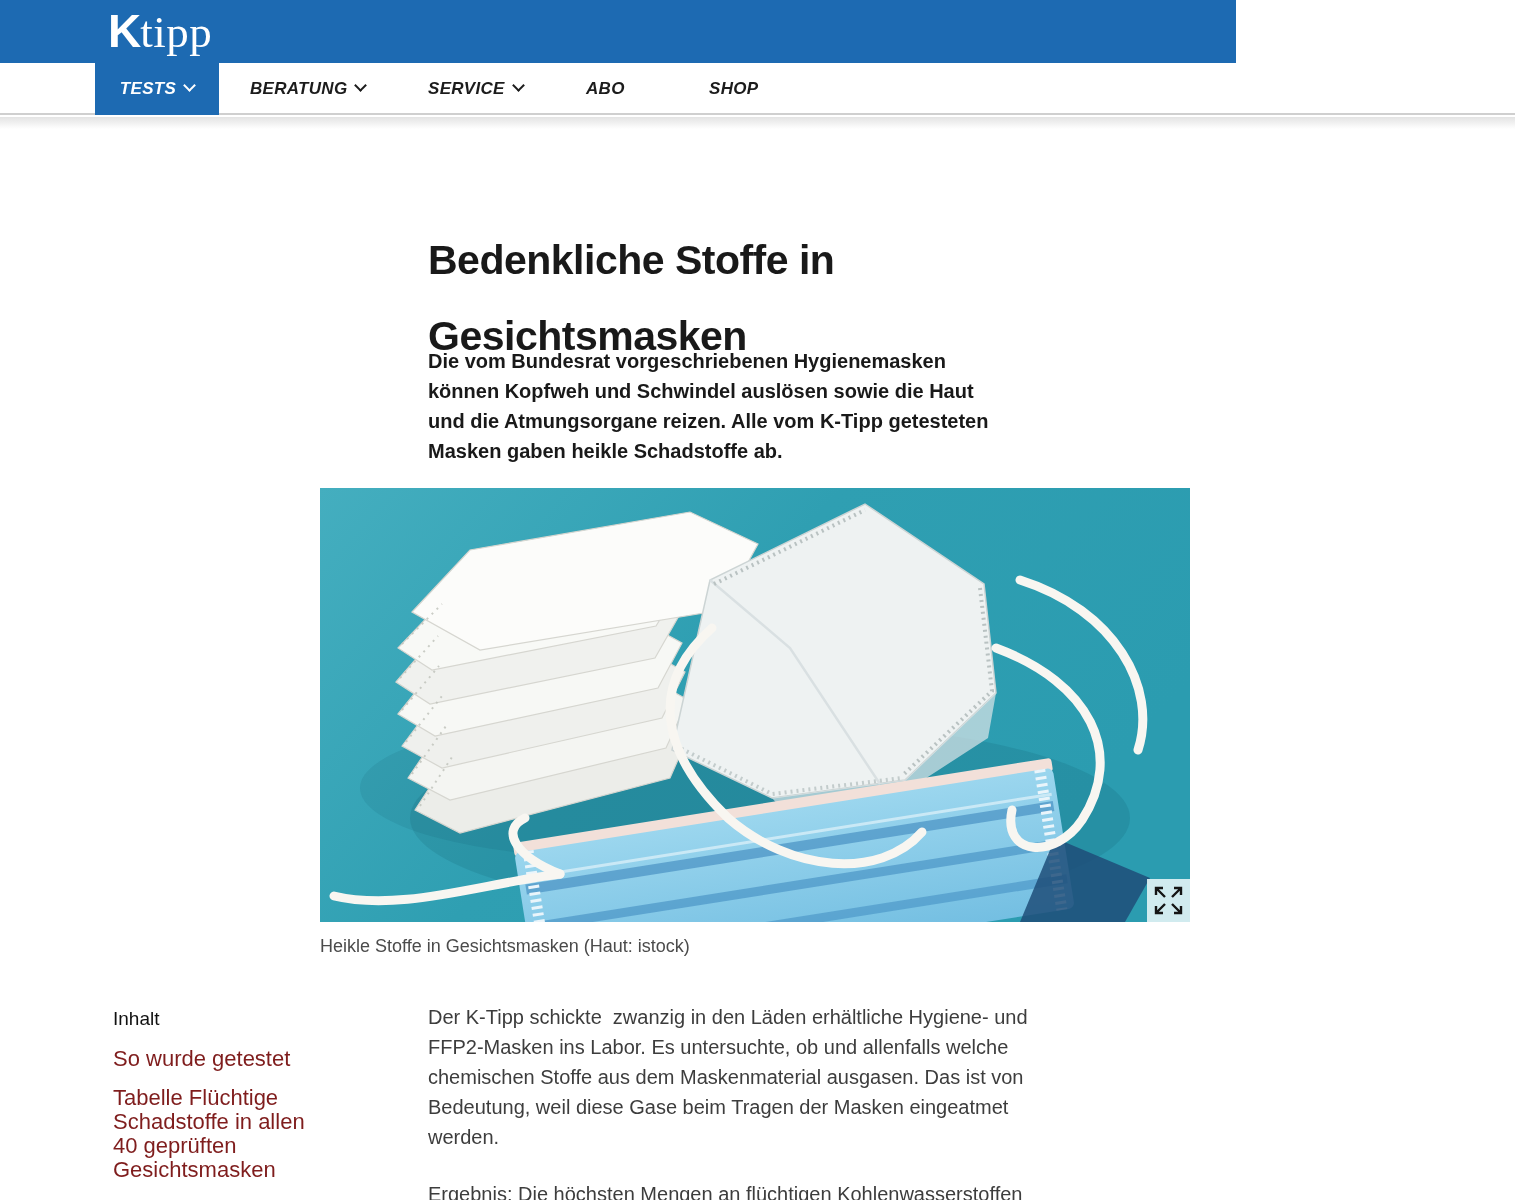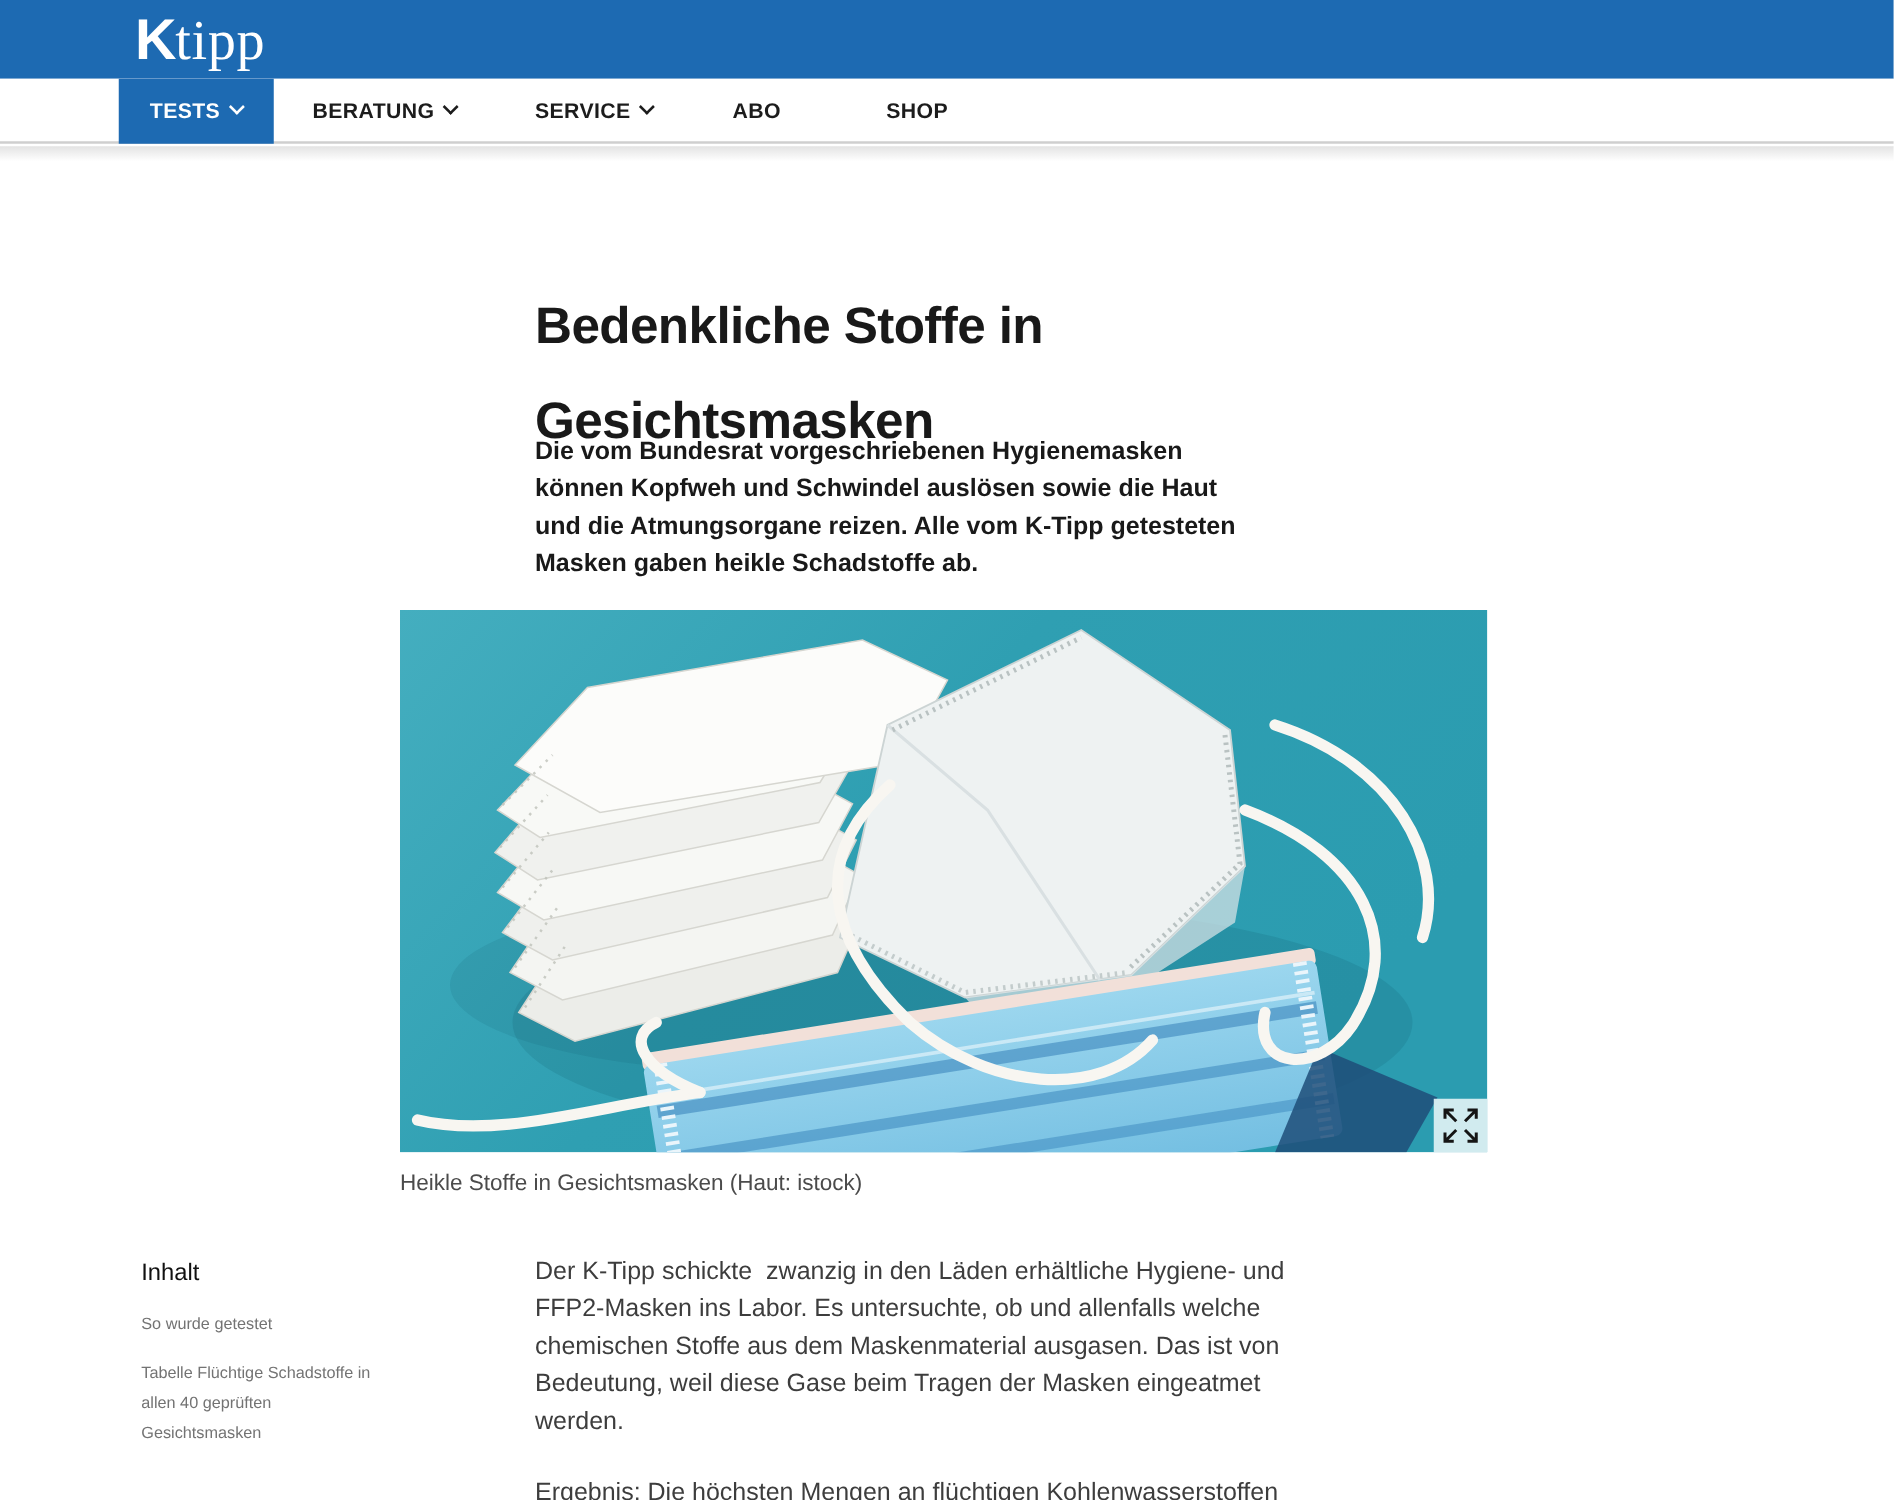--- a/index.html
+++ b/index.html
@@ -6,21 +6,21 @@
   html,body { width:1515px; height:1200px; }
   body {
     position:relative;
     background:#ffffff;
     font-family:"Liberation Sans", sans-serif;
     overflow:hidden;
     color:#1a1a1a;
   }
   
   .topbar {
-    position:absolute; top:0; left:0; width:1515px; height:63px;
+    position:absolute; top:0; left:0; width:1236px; height:63px;
     background:#1d6ab2;
   }
   .logo { position:absolute; left:108px; top:4px; color:#fff; cursor:pointer; white-space:nowrap; }
   .logo .k    { font-family:"Liberation Sans", sans-serif; font-weight:bold; font-size:46px; letter-spacing:-1px; }
   .logo .tipp { font-family:"Liberation Serif", serif; font-size:45px; letter-spacing:0.5px; }
   .searchbox {
     position:absolute; left:943px; top:13px; width:450px; height:36px;
     background:#f1f1f1; border:1px solid #e3e3e3; display:flex; align-items:center;
   }
   .searchbox input {
@@ -38,21 +38,21 @@
     position:absolute; top:63px; left:0; width:1515px; height:52px;
     background:#ffffff; border-bottom:2px solid #cfcfcf;
   }
   .nav-shadow {
     position:absolute; top:117px; left:0; width:1515px; height:12px;
     background:linear-gradient(#e3e3e3, #ffffff);
   }
   .nav-item {
     position:absolute; top:0; height:52px; line-height:52px;
     font-size:17px; font-weight:bold; letter-spacing:0.3px; color:#1c1c1c;
-    cursor:pointer; white-space:nowrap;
+    cursor:pointer; white-space:nowrap;font-style:italic;
   }
   .nav-item.tests {
     left:95px; width:124px; text-align:center; background:#1d6ab2; color:#ffffff;
   }
   .chev {
     display:inline-block; width:9px; height:9px;
     border-right:2.6px solid currentColor; border-bottom:2.6px solid currentColor;
     transform:rotate(45deg); margin-left:9px; vertical-align:middle; position:relative; top:-4px;
   }
   
@@ -71,21 +71,21 @@
   .expand-btn { position:absolute; right:0; bottom:0; width:43px; height:43px;
     background:rgba(224,242,244,0.92); border:none; cursor:pointer;
     display:flex; align-items:center; justify-content:center; }
   .caption {
     position:absolute; left:320px; top:936px; font-size:18px; color:#4b4b4b;
   }
   
   .sidebar { position:absolute; left:113px; top:1008px; width:192px; }
   .sidebar h2 { font-size:19px; font-weight:normal; color:#111; margin-bottom:17px; }
   .sidebar a {
-    display:block; font-size:13px; line-height:24px; color:#737373;
+    display:block; font-size:22px; line-height:24px; color:#7f1d1d;
     text-decoration:none; margin-bottom:15px; cursor:pointer;
   }
   .bodytext { position:absolute; left:428px; top:1002px; width:622px; }
   .bodytext p {
     font-size:20px; line-height:30px; color:#3d3d3d; white-space:pre-wrap;
   }
   .bodytext p + p { margin-top:27px; }
 </style>
 </head>
 <body>

